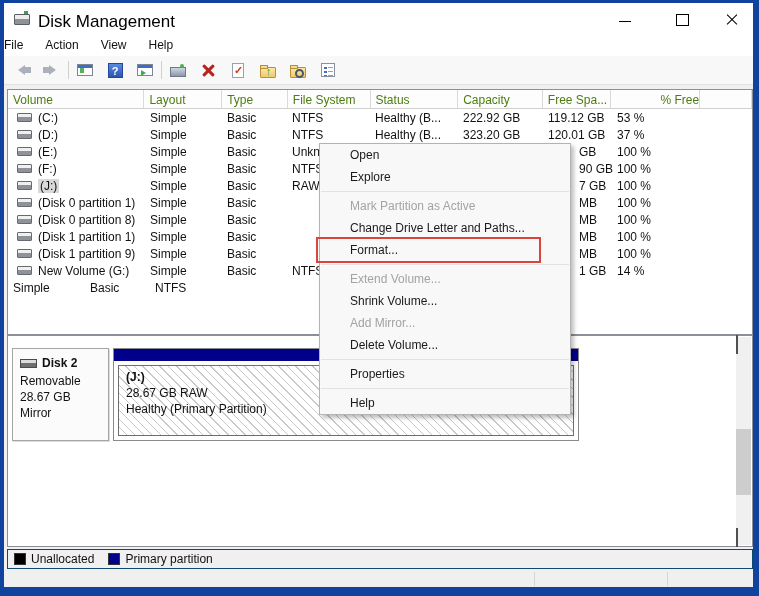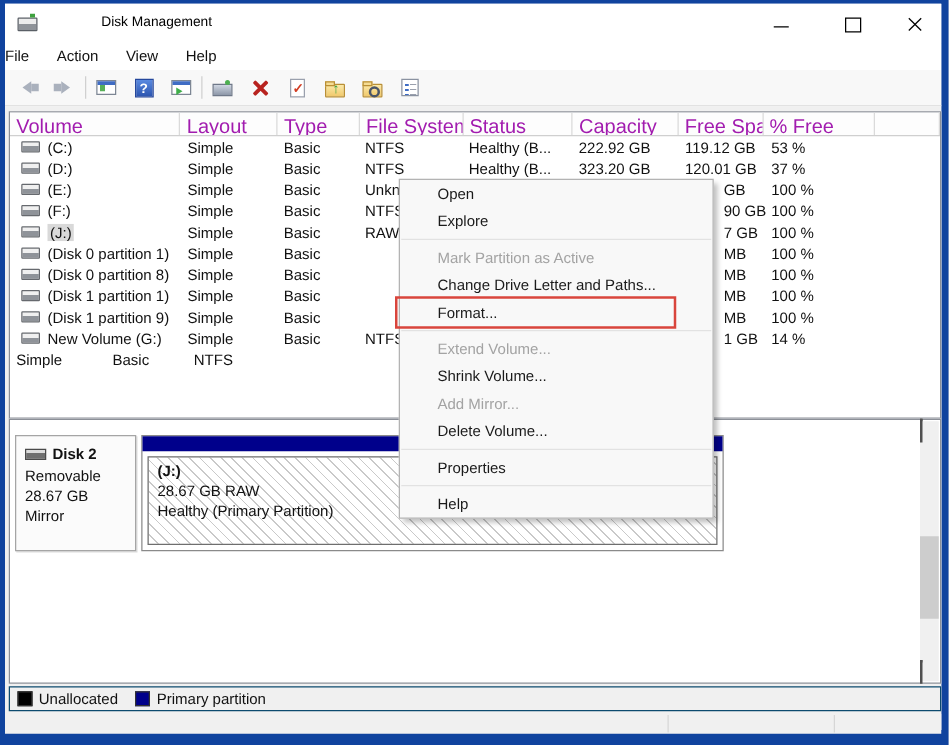--- a/index.html
+++ b/index.html
@@ -5,21 +5,21 @@
   * { margin:0; padding:0; box-sizing:border-box; }
   body { font-family:"Liberation Sans", sans-serif; background:#444; }
   .screen { position:relative; width:759px; height:596px; background:#fff; overflow:hidden; }
   .frame { position:absolute; inset:0; border:solid #10439e; border-width:3px 6px 12px 4px; background:#fff; }
 
   
   .titlebar { position:absolute; top:0; left:0; right:0; height:32px; background:#fff; }
   .app-icon { position:absolute; left:10px; top:11px; width:16px; height:11px;
     background:linear-gradient(#ececec 0 45%, #8f9399 45% 100%); border:1px solid #5a5f66; border-radius:1px; }
   .app-icon::after { content:""; position:absolute; right:1px; top:-4px; width:4px; height:3px; background:#3ea13e; }
-  .title-text { position:absolute; left:34px; top:9px; font-size:11px; color:#000;margin-left:43px; }
+  .title-text { position:absolute; left:34px; top:9px; font-size:17px; color:#000; }
   .wb { position:absolute; top:10px; width:16px; height:14px; }
   .wb-min { left:613px; } .wb-max { left:670px; } .wb-close { left:720px; }
   .wb-min::after { content:""; position:absolute; left:2px; top:8px; width:12px; height:1px; background:#000; }
   .wb-max::after { content:""; position:absolute; left:2px; top:1px; width:11px; height:10px; border:1px solid #000; }
   .wb-close::before, .wb-close::after { content:""; position:absolute; left:1px; top:6px; width:14px; height:1px; background:#000; }
   .wb-close::before { transform:rotate(45deg); } .wb-close::after { transform:rotate(-45deg); }
 
   
   .menubar { position:absolute; top:32px; left:0; right:0; height:21px; background:#fff; display:flex; padding-left:0; }
   .menubar .mitem { font-size:12px; color:#111; padding:3px 0; margin-right:22px; }
@@ -59,21 +59,21 @@
     background:repeating-linear-gradient(#9aa0ad 0 1px, transparent 1px 4px); }
   .ico-list::after { content:""; position:absolute; left:2px; top:3px; width:3px; height:9px;
     background:repeating-linear-gradient(#3f6cc4 0 2px, transparent 2px 4px); }
 
   
   .workspace { position:absolute; top:82px; left:0; right:0; bottom:0; background:#f0f0f0; }
 
   
   .pane-table { position:absolute; left:3px; top:4px; width:746px; height:246px; background:#fff; border:1px solid #8b8f97; overflow:hidden; }
   .thead { display:flex; height:19px; border-bottom:1px solid #cfcfcf; background:#fdfdfd; }
-  .th { font-size:16px; color:#a21caf; padding:3px 0 0 5px; border-right:1px solid #dadada; overflow:hidden; white-space:nowrap; }
+  .th { font-size:12px; color:#4d7c0f; padding:3px 0 0 5px; border-right:1px solid #dadada; overflow:hidden; white-space:nowrap; }
   .trow { display:flex; height:17px; align-items:center; font-size:12px; color:#111; white-space:nowrap; }
   .cell { overflow:hidden; white-space:nowrap; flex-shrink:0; }
   .c-vol { width:137px; padding-left:9px; display:flex; align-items:center; }
   .c-lay { width:78px; padding-left:5px; }
   .c-typ { width:66px; padding-left:4px; }
   .c-fs  { width:83px; padding-left:3px; }
   .c-st  { width:88px; padding-left:3px; }
   .c-cap { width:85px; padding-left:3px; }
   .c-free{ width:68px; padding-left:3px; position:relative; }
   .c-free.frag { padding-left:34px; }
@@ -199,21 +199,21 @@
 
       <div class="pane-table">
         <div class="thead">
             <div class="th" style="width: 137px;">Volume</div>
             <div class="th" style="width: 78px;">Layout</div>
             <div class="th" style="width: 66px;">Type</div>
             <div class="th" style="width: 83px;">File System</div>
             <div class="th" style="width: 88px;">Status</div>
             <div class="th" style="width: 85px;">Capacity</div>
             <div class="th" style="width: 68px;">Free Spa...</div>
-            <div class="th" style="width: 90px;">% Free</div>
+            <div class="th" style="width: 90px; text-align: right;">% Free</div>
             <div class="th" style="width: 52px;"></div>
           </div>
         <div id="tbody">
             <div class="trow">
               <div class="cell c-vol">
                 <span class="drive"></span>
                 <span class="vol-label">(C:)</span>
               </div>
               <div class="cell c-lay">Simple</div>
               <div class="cell c-typ">Basic</div>

